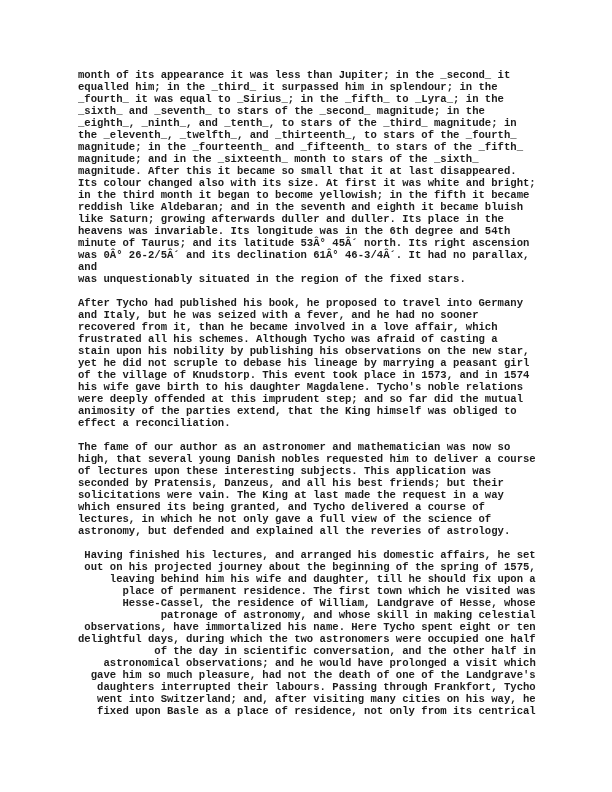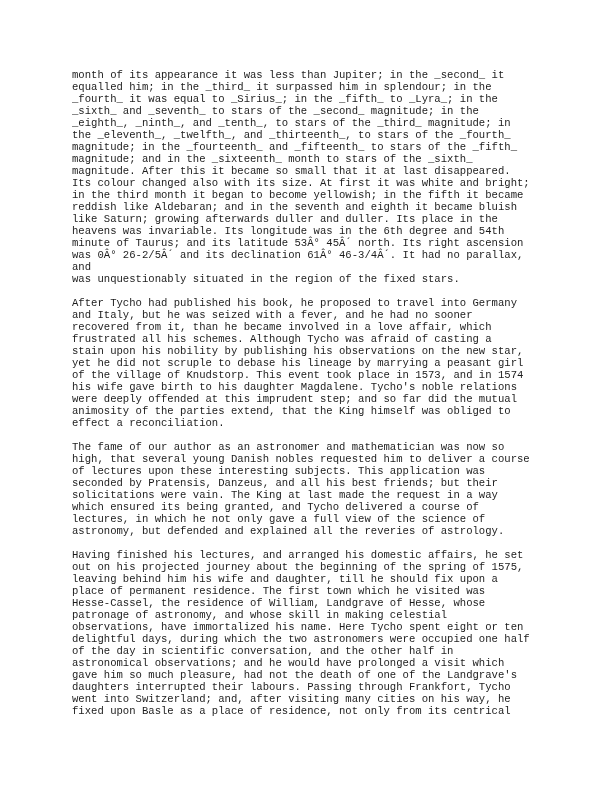--- a/index.html
+++ b/index.html
@@ -13,30 +13,32 @@
     height: 792px;
     background: #ffffff;
     overflow: hidden;
   }
   .text-block {
     position: absolute;
     left: 69px;
     top: 69px;
   }
   .text-block pre {
-    margin: 0 0 12px 3px;
+    margin: 0 0 12px 9px;
     padding: 0;
     font-family: "Liberation Mono", "DejaVu Sans Mono", monospace;
     font-size: 10.6px;
     line-height: 12px;
     color: #1c1c1c;
     white-space: pre;
+    font-weight: bold;
   }
   .text-block pre:last-child {
     margin-bottom: 0;
+    text-align: right;
   }
 </style>
 </head>
 <body>
 
 <div class="page">
   <div class="text-block">
     <pre>month of its appearance it was less than Jupiter; in the _second_ it
 equalled him; in the _third_ it surpassed him in splendour; in the
 _fourth_ it was equal to _Sirius_; in the _fifth_ to _Lyra_; in the

